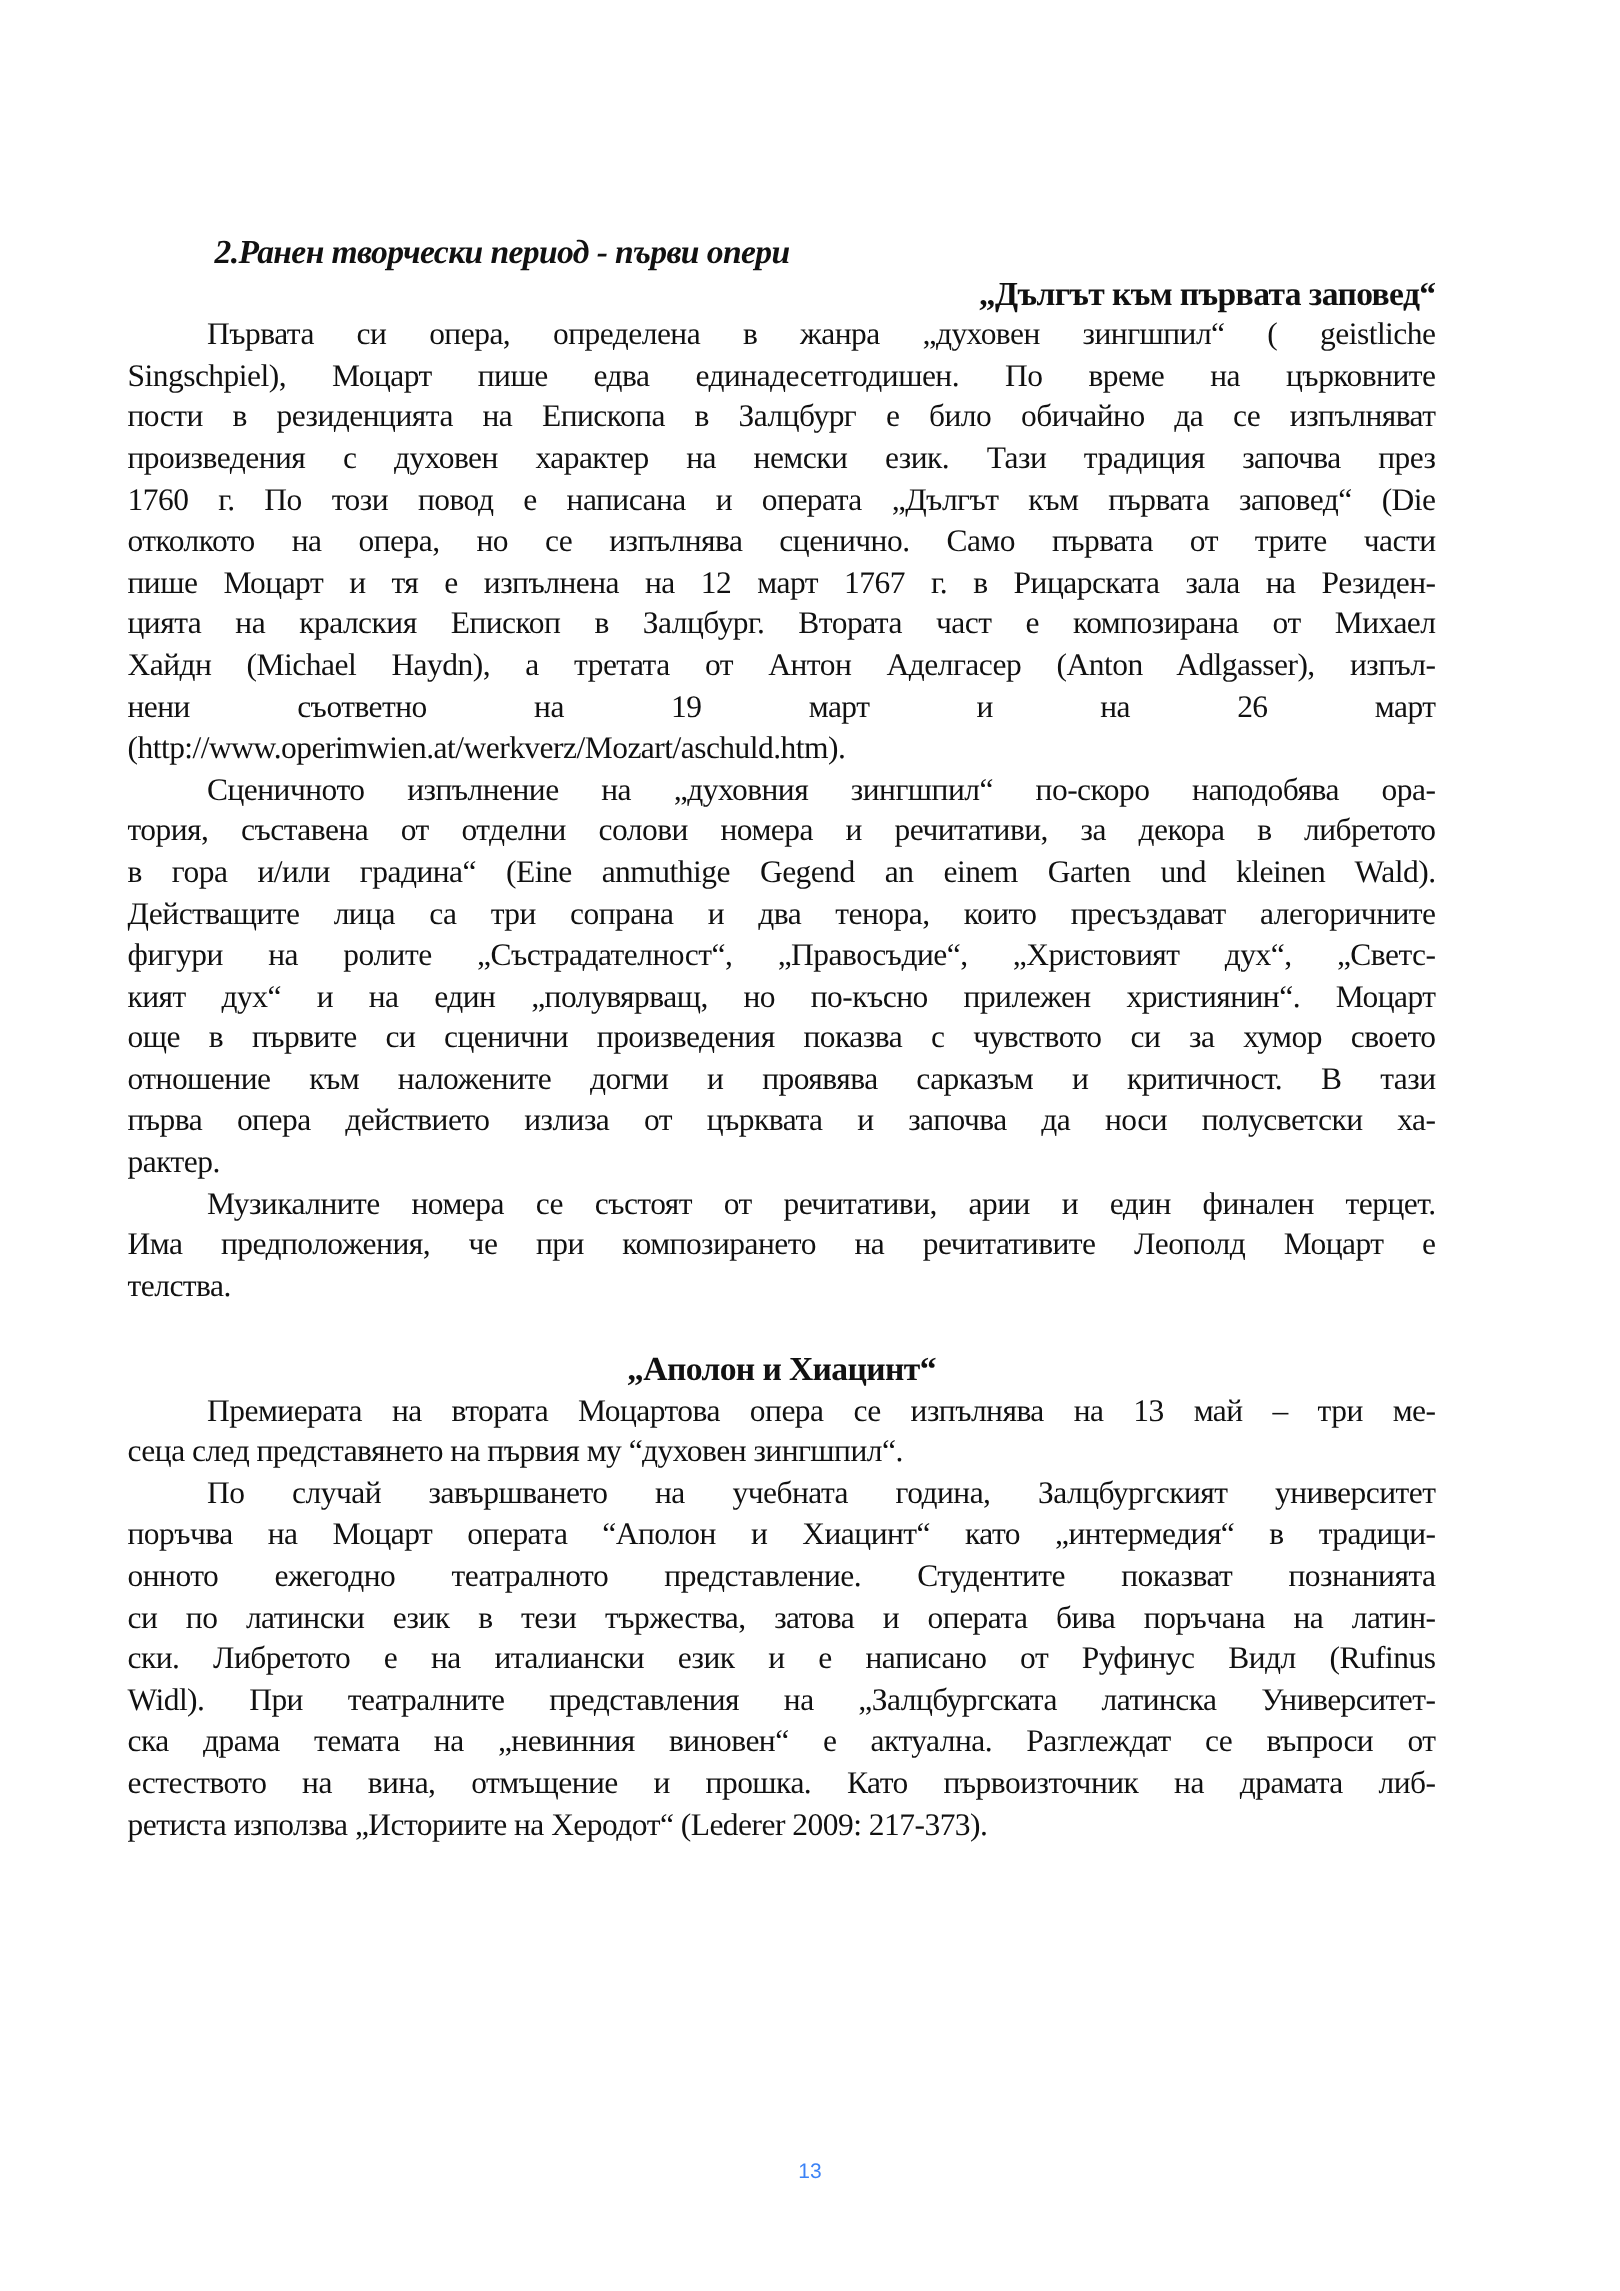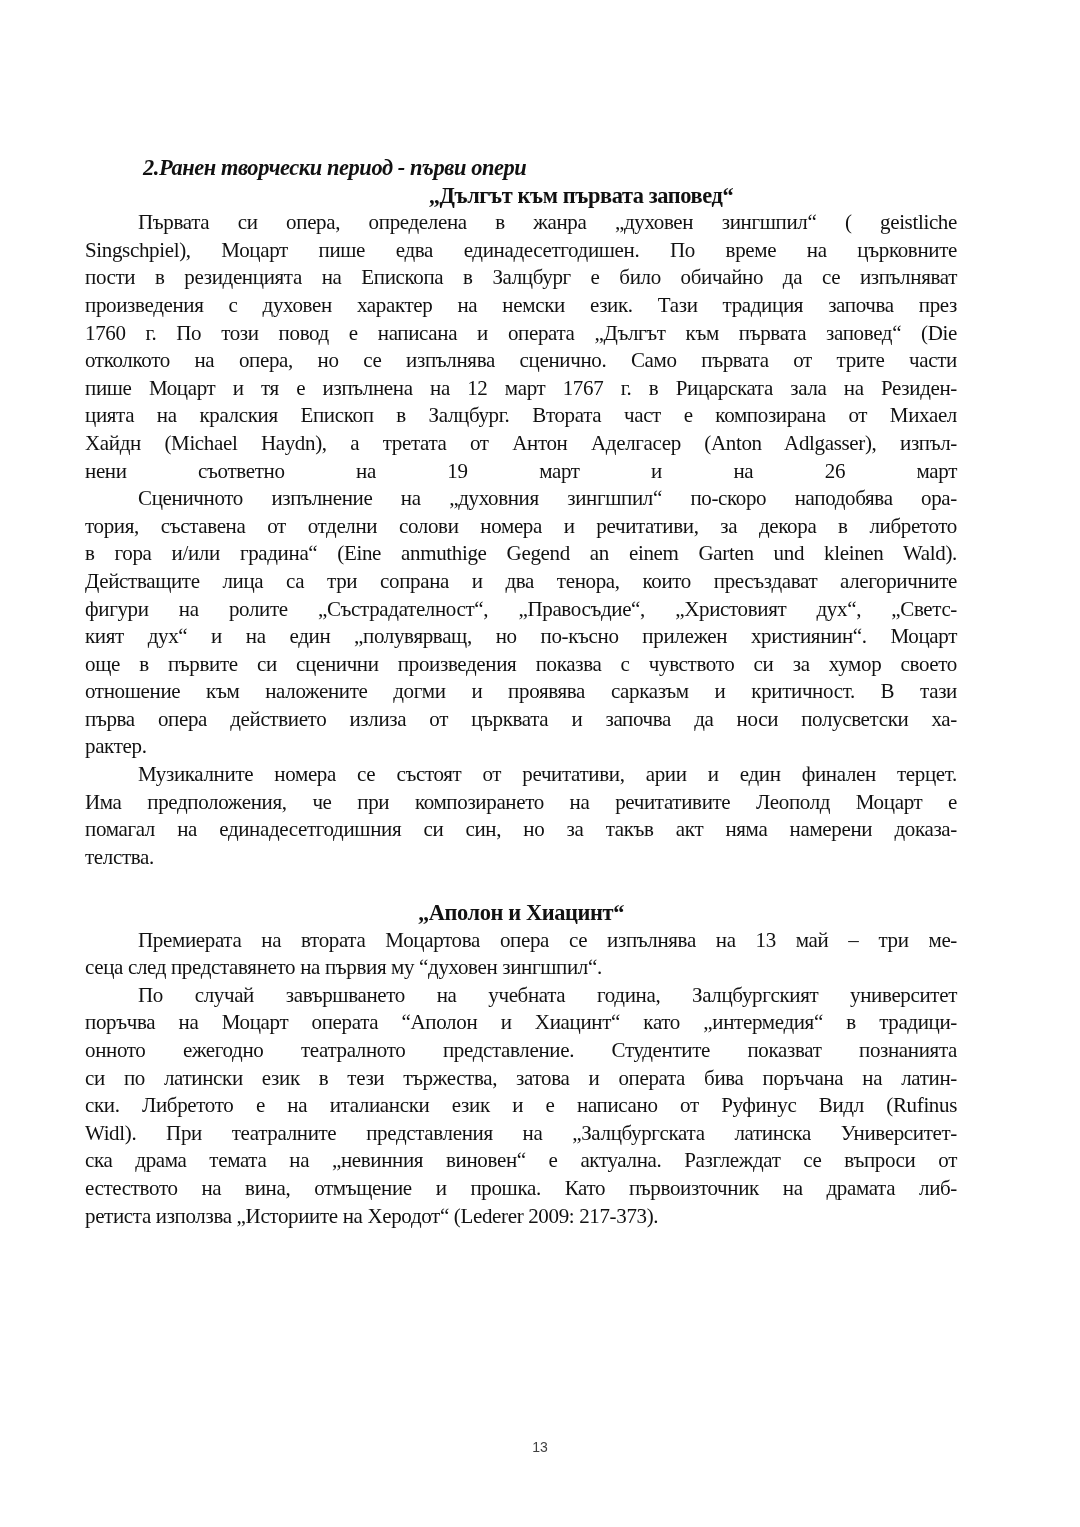--- a/index.html
+++ b/index.html
@@ -51,33 +51,34 @@
       font-size: 22.4px;
       line-height: 27.6px;
       height: 27.6px;
       font-weight: bold;
       text-align: center;
       letter-spacing: -0.4px;
       white-space: nowrap;
     }
     .subheading.first {
       padding-left: 120px;
+      text-align: right;
     }
     .spacer {
       height: 27.6px;
     }
     .page-number {
       position: absolute;
       top: 1439px;
       left: 0;
       width: 1080px;
       text-align: center;
       font-family: "Liberation Sans", "DejaVu Sans", sans-serif;
       font-size: 14px;
-      color: #404040;
+      color: #3b82f6;
     }
   </style>
 </head>
 <body>
 
 <div class="page">
 
   <div class="section-heading">2.Ранен творчески период - първи опери</div>
 
   <div class="subheading first">„Дългът към първата заповед“</div>
@@ -86,39 +87,39 @@
     <div class="line indent">Първата си опера, определена в жанра „духовен зингшпил“ ( geistliche</div>
     <div class="line">Singschpiel), Моцарт пише едва единадесетгодишен. По време на църковните</div>
     <div class="line">пости в резиденцията на Епископа в Залцбург е било обичайно да се изпълняват</div>
     <div class="line">произведения с духовен характер на немски език. Тази традиция започва през</div>
     <div class="line">1760 г. По този повод е написана и операта „Дългът към първата заповед“ (Die</div>
     <div class="line">отколкото на опера, но се изпълнява сценично. Само първата от трите части</div>
     <div class="line">пише Моцарт и тя е изпълнена на 12 март 1767 г. в Рицарската зала на Резиден-</div>
     <div class="line">цията на кралския Епископ в Залцбург. Втората част е композирана от Михаел</div>
     <div class="line">Хайдн (Michael Haydn), а третата от Антон Аделгасер  (Anton Adlgasser), изпъл-</div>
     <div class="line">нени съответно на 19 март и на 26 март</div>
+    <div class="line last">(http://www.operimwien.at/werkverz/Mozart/aschuld.htm).</div>
   </div>
 
   <div>
     <div class="line indent">Сценичното изпълнение на „духовния зингшпил“ по-скоро наподобява ора-</div>
     <div class="line">тория, съставена от отделни солови номера и речитативи, за декора в либретото</div>
     <div class="line">в гора и/или градина“ (Eine anmuthige Gegend an einem Garten und kleinen Wald).</div>
     <div class="line">Действащите лица са три сопрана и два тенора, които пресъздават алегоричните</div>
     <div class="line">фигури на ролите „Състрадателност“, „Правосъдие“, „Христовият дух“, „Светс-</div>
     <div class="line">кият дух“ и на един „полувярващ, но по-късно прилежен християнин“. Моцарт</div>
     <div class="line">още в първите си сценични произведения показва с чувството си за хумор своето</div>
     <div class="line">отношение към наложените догми и проявява сарказъм и критичност. В тази</div>
     <div class="line">първа опера действието излиза от църквата и започва да  носи полусветски ха-</div>
     <div class="line last">рактер.</div>
   </div>
 
   <div>
     <div class="line indent">Музикалните номера се състоят от речитативи, арии и един финален терцет.</div>
     <div class="line">Има предположения, че при композирането на речитативите Леополд Моцарт е</div>
-    <div class="line">помагал на единадесетгодишния си син, но за такъв акт няма намерени доказа-</div>
     <div class="line last">телства.</div>
   </div>
 
   <div class="spacer"></div>
 
   <div class="subheading">„Аполон и Хиацинт“</div>
 
   <div>
     <div class="line indent">Премиерата на втората Моцартова опера се изпълнява на 13 май – три ме-</div>
     <div class="line last">сеца след представянето на първия му “духовен зингшпил“.</div>

